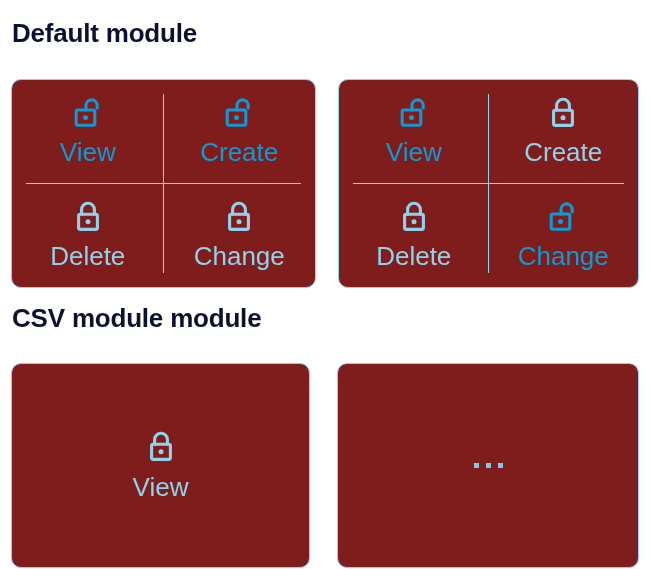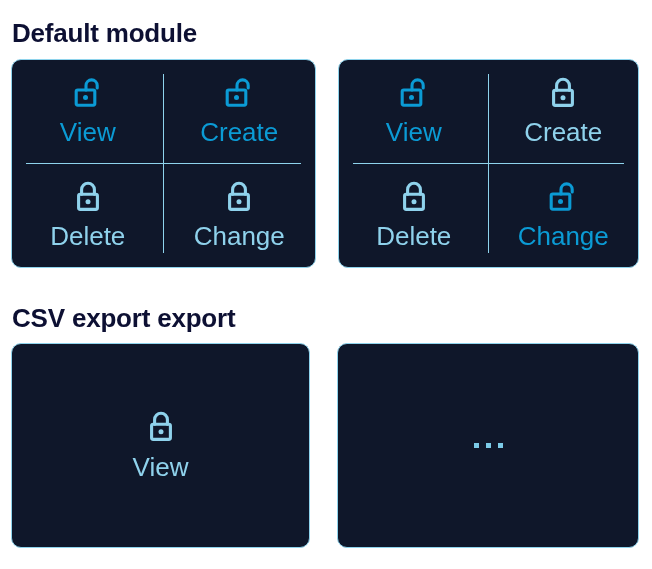--- a/index.html
+++ b/index.html
@@ -33,23 +33,24 @@
     white-space: nowrap;
   }
   #title-default    { left: 12px;  top: 18px; }
   #title-evaluation { left: 338px; top: 18px; }
   #title-csv        { left: 12px;  top: 303px; }
 
   
   .card {
     position: absolute;
     box-sizing: border-box;
-    background: #0f172a;
+    background: #7f1d1d;
     border: 1.6px solid #8ed3ec;
     border-radius: 10px;
+    margin-top: 20px;
   }
   #card-default    { left: 11px;  top: 59px;  width: 305px; height: 209px; }
   #card-evaluation { left: 338px; top: 59px;  width: 301px; height: 209px; }
   #card-csv        { left: 11px;  top: 343px; width: 299px; height: 205px; }
   #card-extra      { left: 337px; top: 343px; width: 302px; height: 205px; }
 
   
   .perm-grid {
     position: absolute;
     inset: 0;
@@ -229,21 +230,21 @@
           </svg>
         </span>
         <span class="perm-label">Change</span>
       </div>
 
       <div class="grid-divider-v"></div>
       <div class="grid-divider-h"></div>
     </div>
   </div>
 
-  <div class="section-title" id="title-csv">CSV export export</div>
+  <div class="section-title" id="title-csv">CSV module module</div>
 
   <div class="card" id="card-csv">
     <div class="single-perm state-denied">
       <span class="perm-icon">
         <svg width="30" height="36" viewBox="0 0 30 36" fill="none" xmlns="http://www.w3.org/2000/svg">
           <path d="M8.6 14.2 V9.6 A6.4 6.4 0 0 1 21.4 9.6 V14.2" stroke="#8fd2ec" stroke-width="3.1" stroke-linecap="round" fill="none"></path>
           <rect x="5.6" y="14.2" width="18.8" height="15.2" rx="1.6" stroke="#8fd2ec" stroke-width="3.1" fill="none"></rect>
           <circle cx="15" cy="21.8" r="2.5" fill="#8fd2ec"></circle>
         </svg>
       </span>

